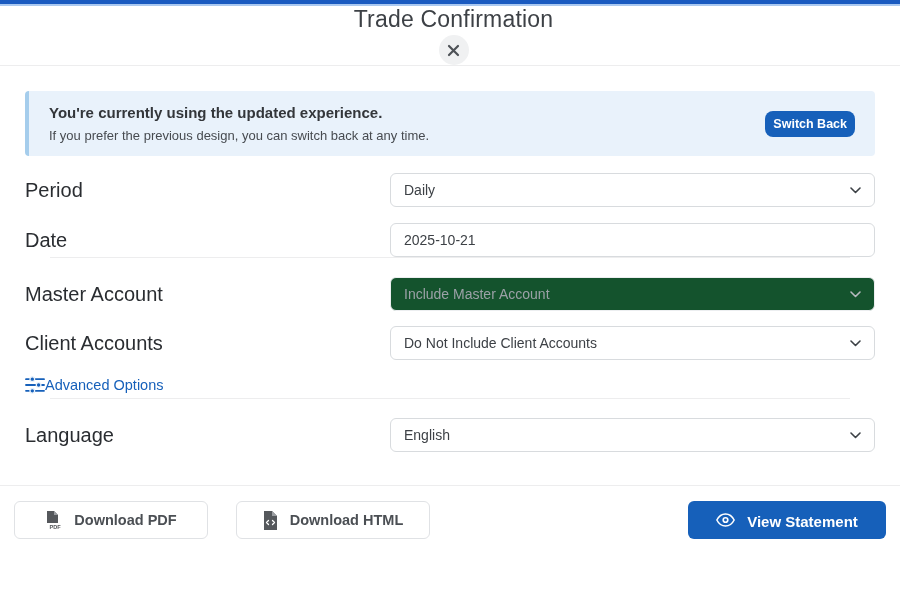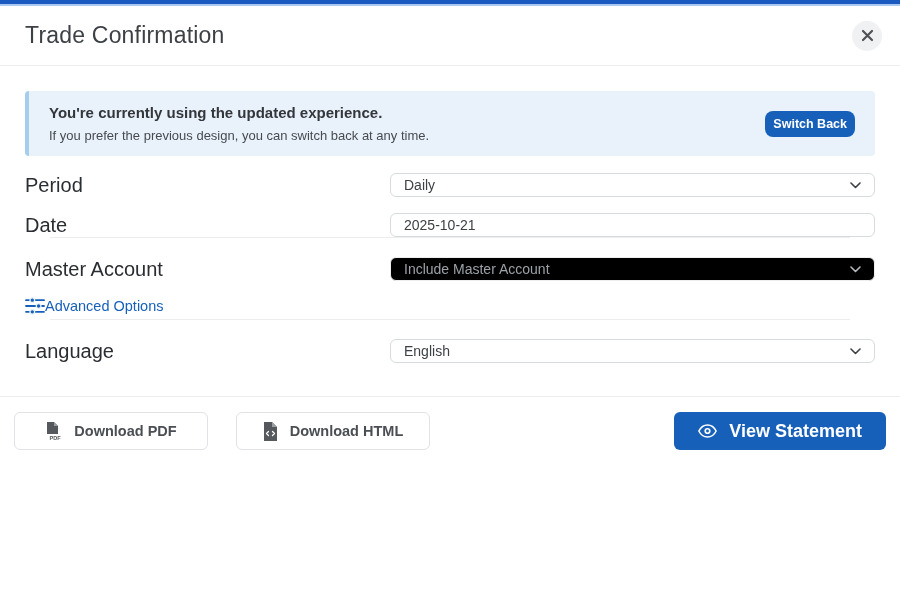--- a/index.html
+++ b/index.html
@@ -8,21 +8,21 @@
     font-family: "Liberation Sans", "DejaVu Sans", sans-serif;
     width: 900px; height: 591px;
     position: relative; overflow: hidden;
     color: #3c4043;
   }
   .topbar { height: 4px; background: #1a5ac0; }
   .topbar-glow { height: 2px; background: #aac8f0; }
 
   .header {
     display: flex; align-items: center; justify-content: space-between;
-    padding: 0 18px 0 25px; height: 59px;
+    padding: 0 18px 0 25px; height: 59px; flex-direction: column;
   }
   .page-title { font-size: 23px; font-weight: 400; color: #3d4146; letter-spacing: .2px; }
   .close-btn {
     width: 30px; height: 30px; border-radius: 50%;
     border: none; background: #f0f1f2; cursor: pointer;
     display: flex; align-items: center; justify-content: center;
   }
   .divider { height: 1px; background: #ededee; }
   .divider.inset { margin: 0 25px; }
 
@@ -50,28 +50,28 @@
   .row-date { margin-top: 16px; }
   .row-master { margin-top: 19px; }
   .row-client { margin-top: 15px; }
   .row-language { margin-top: 19px; }
   .div1 { margin-top: 19px; }
   .div2 { margin-top: 18px; }
 
   .field-label { font-size: 20px; font-weight: 400; color: #2a2d31; }
 
   .control {
-    width: 485px; height: 24px;
+    width: 485px; height: 34px;
     border: 1px solid #d8dbde; border-radius: 6px;
     background: #fff; font-size: 14px; color: #3d4146;
     display: flex; align-items: center; justify-content: space-between;
     padding: 0 13px; cursor: pointer;
   }
   .control.disabled {
-    background: #000000; border-color: #eceef0; color: #9ba1a7; cursor: default;
+    background: #14532d; border-color: #eceef0; color: #9ba1a7; cursor: default;
   }
   .control.disabled .chev { stroke: #b6babf; }
   input.control { cursor: text; font-family: inherit; }
   .chev { stroke: #3d4146; }
 
   .advanced {
     margin-top: 16px;
     display: inline-flex; align-items: center; gap: 0;
     color: #1660ba; font-size: 14.5px; font-weight: 400;
     cursor: pointer; text-decoration: none;
@@ -84,25 +84,25 @@
   }
   .footer-left { display: flex; gap: 28px; }
   .btn-ghost {
     display: flex; align-items: center; justify-content: center; gap: 12px;
     min-width: 194px; height: 38px;
     background: #fff; border: 1px solid #e0e2e5; border-radius: 6px;
     color: #4b4f54; font-family: inherit; font-size: 14.5px; font-weight: 600;
     cursor: pointer; padding: 12px 24px;
   }
   .btn-primary {
-    display: flex; align-items: center; justify-content: center; gap: 12px;
+    display: flex; justify-content: center; gap: 12px;
     min-width: 198px; height: 38px;
     background: #1660ba; border: none; border-radius: 6px;
-    color: #fff; font-family: inherit; font-size: 18px; font-weight: 700;
-    cursor: pointer; padding: 0 24px;
+    color: #fff; font-family: inherit; font-size: 15px; font-weight: 700;
+    cursor: pointer; padding: 12px 24px;
   }
 </style>
 </head>
 <body>
 
 <div>
 
   <div class="topbar"></div>
   <div class="topbar-glow"></div>
 
@@ -147,20 +147,29 @@
     <div class="row row-master">
       <span class="field-label">Master Account</span>
       <div class="control disabled">
         <span>Include Master Account</span>
         <svg class="chev" width="11" height="7" viewBox="0 0 11 7">
           <path d="M1 1 L5.5 5.5 L10 1" stroke-width="1.6" fill="none" stroke-linecap="round" stroke-linejoin="round"></path>
         </svg>
       </div>
     </div>
 
+    <div class="row row-client">
+      <span class="field-label">Client Accounts</span>
+      <div class="control">
+        <span>Do Not Include Client Accounts</span>
+        <svg class="chev" width="11" height="7" viewBox="0 0 11 7">
+          <path d="M1 1 L5.5 5.5 L10 1" stroke-width="1.6" fill="none" stroke-linecap="round" stroke-linejoin="round"></path>
+        </svg>
+      </div>
+    </div>
 
     <div>
       <a class="advanced">
         <svg width="20" height="18" viewBox="0 0 22 20">
           <g stroke="#1660ba" stroke-width="2" stroke-linecap="round" fill="none">
             <line x1="1" y1="3.5" x2="21" y2="3.5"></line>
             <line x1="1" y1="10" x2="21" y2="10"></line>
             <line x1="1" y1="16.5" x2="21" y2="16.5"></line>
           </g>
           <g fill="#1660ba" stroke="#e9f2fb" stroke-width="1.4">

